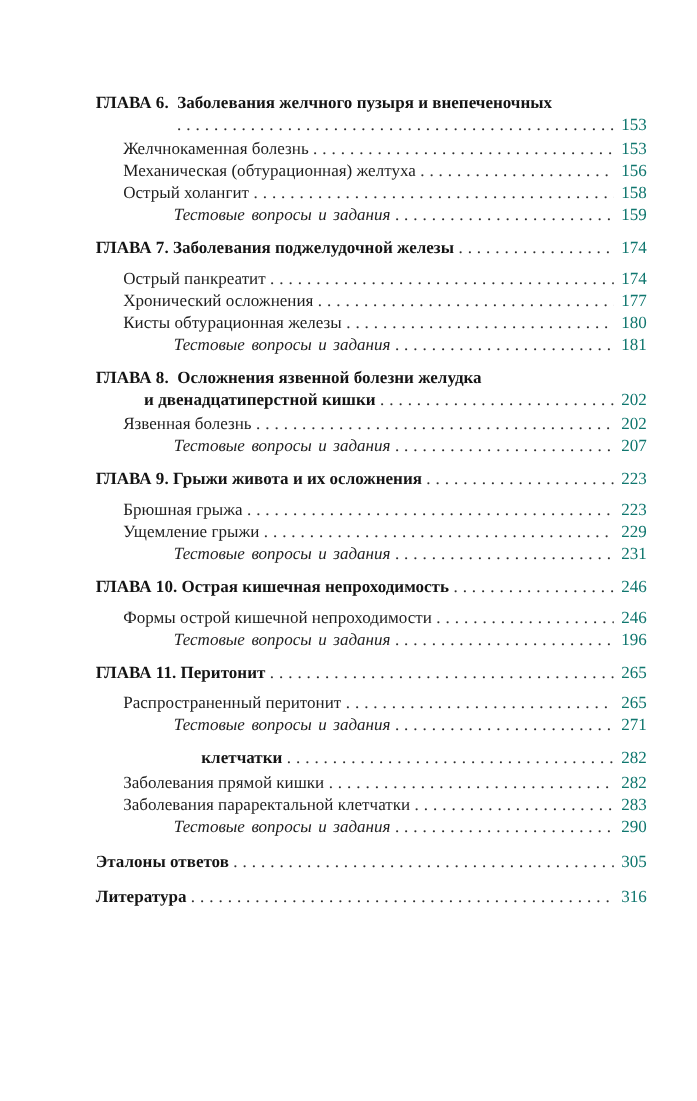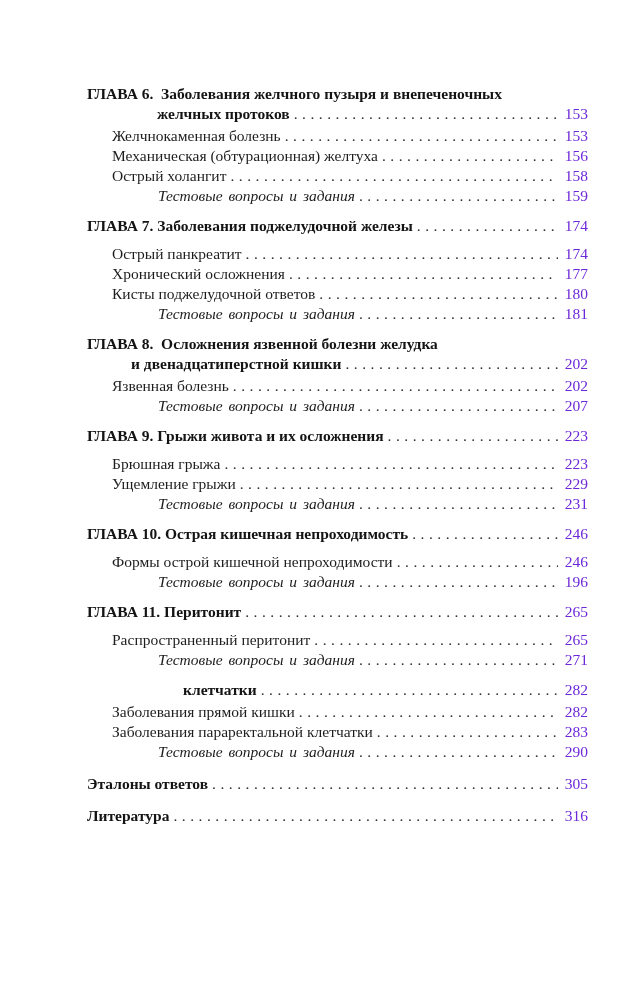--- a/index.html
+++ b/index.html
@@ -29,42 +29,41 @@
     white-space: nowrap;
     margin-left: 4px;
     color: #2e2e2e;
   }
   .leader::after {
     content: "........................................................................................................................................";
     letter-spacing: 4.5px;
     font-weight: normal;
     font-style: normal;
   }
-  .pagenum { padding-left: 7px; flex: 0 0 auto; color: #6d28d9; font-style: normal; }
+  .pagenum { padding-left: 7px; flex: 0 0 auto; color: #0f766e; font-style: normal; }
   .head .pagenum { font-weight: normal; }
   .chapter { margin-top: 10px; }
   .chapter.first { margin-top: 0; }
   .items { margin-left: 25px; }
   .items.after-single { margin-top: 8px; }
   .items.after-double { margin-top: 2px; }
   .tests { font-style: italic; margin-left: 46px; word-spacing: 2px; }
   .tail-row { font-weight: bold; color: #141414; margin-top: 12px; }
   .tail-row .pagenum { font-weight: normal; }
 </style>
 </head>
 <body>
 
 <div class="page">
 
   <div class="chapter first">
     <div class="row head">
       <span class="label">ГЛАВА 6.  Заболевания желчного пузыря и внепеченочных</span>
     </div>
     <div class="row head" style="margin-left:70px">
-      <span class="label">желчных протоков</span>
       <span class="leader"></span>
       <span class="pagenum">153</span>
     </div>
     <div class="items after-double">
       <div class="row">
         <span class="label">Желчнокаменная болезнь</span>
         <span class="leader"></span>
         <span class="pagenum">153</span>
       </div>
       <div class="row">
@@ -96,21 +95,21 @@
         <span class="label">Острый панкреатит</span>
         <span class="leader"></span>
         <span class="pagenum">174</span>
       </div>
       <div class="row">
         <span class="label">Хронический осложнения</span>
         <span class="leader"></span>
         <span class="pagenum">177</span>
       </div>
       <div class="row">
-        <span class="label">Кисты поджелудочной ответов</span>
+        <span class="label">Кисты обтурационная железы</span>
         <span class="leader"></span>
         <span class="pagenum">180</span>
       </div>
       <div class="row tests">
         <span class="label">Тестовые вопросы и задания</span>
         <span class="leader"></span>
         <span class="pagenum">181</span>
       </div>
     </div>
   </div>

